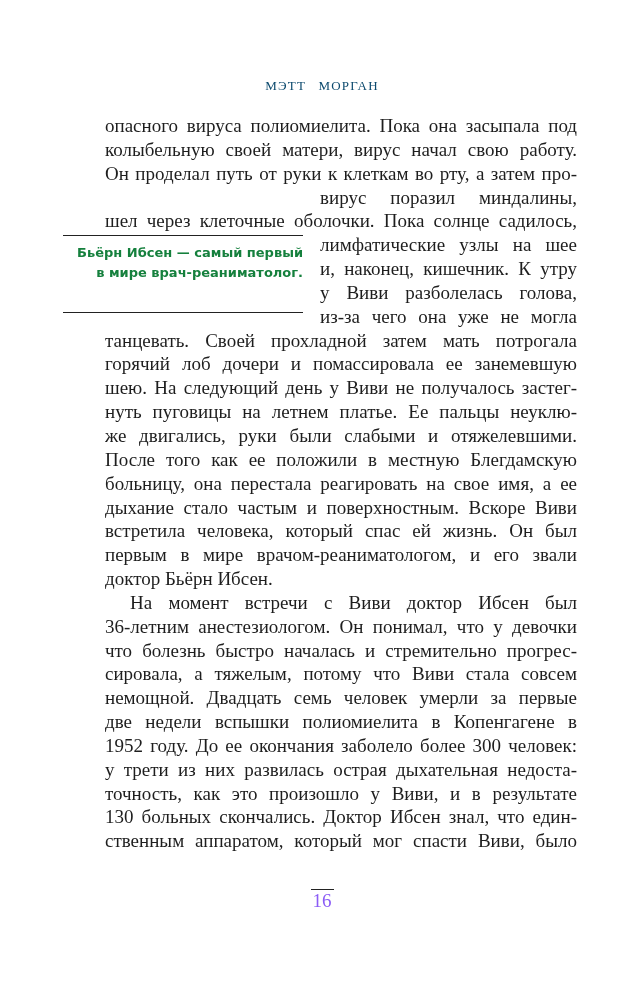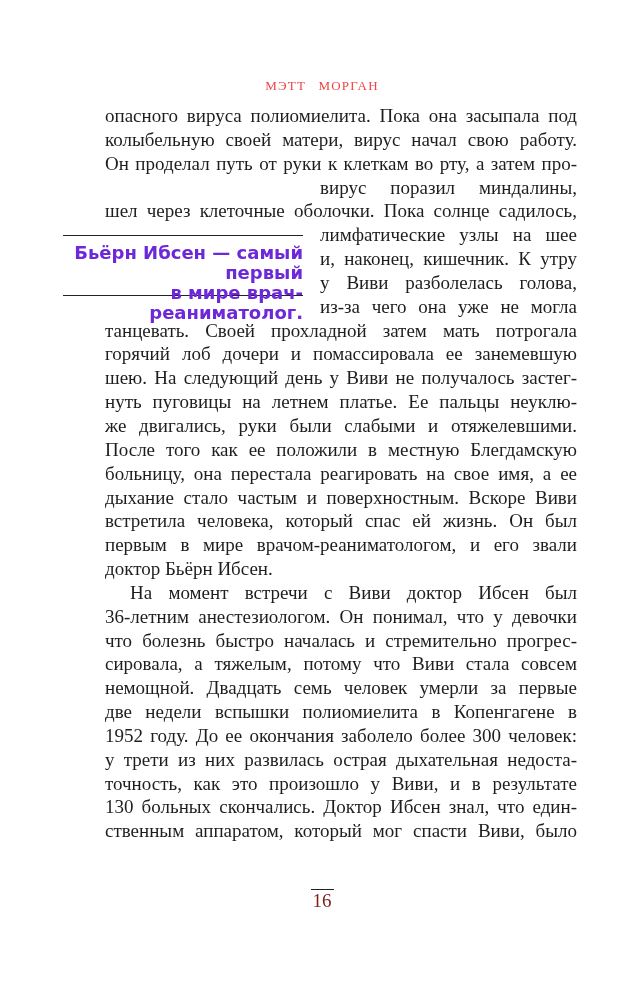--- a/index.html
+++ b/index.html
@@ -10,26 +10,26 @@
       overflow: hidden;
       color: #1e1e1e;
       font-family: "Liberation Serif", "DejaVu Serif", serif;
     }
     .running-head {
       position: absolute;
       top: 78px; left: 0; width: 644px;
       text-align: center;
       font-size: 13px;
       letter-spacing: 1.2px;
-      color: #ef4444;
+      color: #0c4a6e;
     }
     .running-head .word { margin: 0 4px; }
     .body-text {
       position: absolute;
-      left: 105px; top: 104px;
+      left: 105px; top: 114px;
       width: 472px;
     }
     .line {
       height: 23.85px;
       line-height: 23.85px;
       font-size: 19px;
       white-space: nowrap;
       text-align: justify;
       text-align-last: justify;
       overflow: hidden;
@@ -40,38 +40,38 @@
     .sidenote {
       position: absolute;
       left: 63px; top: 235px;
       width: 240px;
       border-top: 1.6px solid #222;
       border-bottom: 1.6px solid #222;
       padding: 7px 0 8px 0;
       text-align: right;
       font-family: "DejaVu Sans", "Liberation Sans", sans-serif;
       font-weight: bold;
-      font-size: 18px;
+      font-size: 13px;
       line-height: 20px;
-      color: #6d28d9;
+      color: #15803d;
       box-sizing: border-box;
-      height: 61px;
+      height: 78px;
     }
     .folio {
       position: absolute;
       top: 889px; left: 0; width: 644px;
       text-align: center;
     }
     .folio span {
       display: inline-block;
       border-top: 1.6px solid #222;
       padding: 0 2px;
       font-size: 19px;
       line-height: 22px;
-      color: #7f1d1d;
+      color: #8b5cf6;
     }
   </style>
 </head>
 <body>
 
 <div class="running-head">
   <span class="word">МЭТТ</span>
   <span class="word">МОРГАН</span>
 </div>
 

